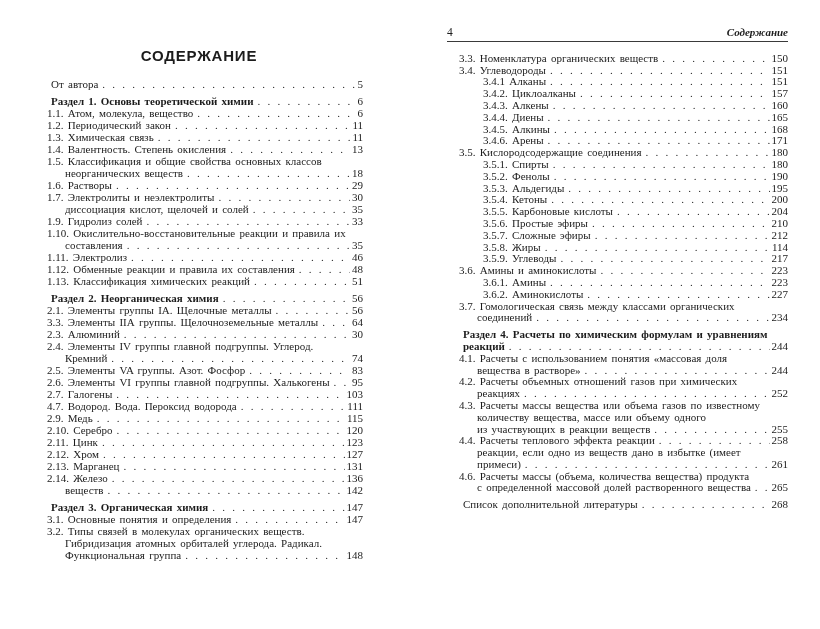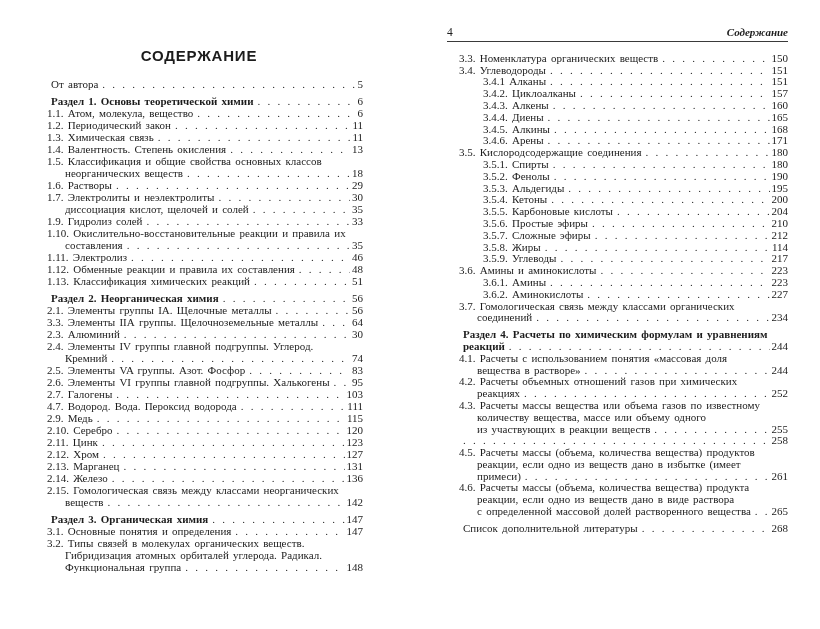--- a/index.html
+++ b/index.html
@@ -271,21 +271,20 @@
           </div>
         </div>
         <div class="entry item">
           <div class="row first">
             <span class="txt">2.14. Железо</span>
             <span class="leader">. . . . . . . . . . . . . . . . . . . . . . . . . . . . . . . . . . . . . . . . . . . . . . . . . . . . . . . . . . . . . . . . . . . . . . . . . . . . . . . . </span>
             <span class="pg">136</span>
           </div>
         </div>
         <div class="entry item">
-          <div class="line first">2.15. Гомологическая связь между классами неорганических</div>
           <div class="row">
             <span class="txt">веществ</span>
             <span class="leader">. . . . . . . . . . . . . . . . . . . . . . . . . . . . . . . . . . . . . . . . . . . . . . . . . . . . . . . . . . . . . . . . . . . . . . . . . . . . . . . . </span>
             <span class="pg">142</span>
           </div>
         </div>
         <div class="entry section gap">
           <div class="row first">
             <span class="txt">Раздел 3. Органическая химия</span>
             <span class="leader">. . . . . . . . . . . . . . . . . . . . . . . . . . . . . . . . . . . . . . . . . . . . . . . . . . . . . . . . . . . . . . . . . . . . . . . . . . . . . . . . </span>
@@ -499,36 +498,35 @@
           <div class="line first">4.3. Расчеты массы вещества или объема газов по известному</div>
           <div class="line">количеству вещества, массе или объему одного</div>
           <div class="row">
             <span class="txt">из участвующих в реакции веществ</span>
             <span class="leader">. . . . . . . . . . . . . . . . . . . . . . . . . . . . . . . . . . . . . . . . . . . . . . . . . . . . . . . . . . . . . . . . . . . . . . . . . . . . . . . . </span>
             <span class="pg">255</span>
           </div>
         </div>
         <div class="entry item">
           <div class="row first">
+            <span class="txt">4.4. Расчеты теплового эффекта реакции</span>
             <span class="leader">. . . . . . . . . . . . . . . . . . . . . . . . . . . . . . . . . . . . . . . . . . . . . . . . . . . . . . . . . . . . . . . . . . . . . . . . . . . . . . . . </span>
             <span class="pg">258</span>
           </div>
         </div>
         <div class="entry item">
-          <div class="line first">4.5. Расчеты массы (объема, количества вещества) продуктов</div>
           <div class="line">реакции, если одно из веществ дано в избытке (имеет</div>
           <div class="row">
             <span class="txt">примеси)</span>
             <span class="leader">. . . . . . . . . . . . . . . . . . . . . . . . . . . . . . . . . . . . . . . . . . . . . . . . . . . . . . . . . . . . . . . . . . . . . . . . . . . . . . . . </span>
             <span class="pg">261</span>
           </div>
         </div>
         <div class="entry item">
           <div class="line first">4.6. Расчеты массы (объема, количества вещества) продукта</div>
-          <div class="line">реакции, если одно из веществ дано в виде раствора</div>
           <div class="row">
             <span class="txt">с определенной массовой долей растворенного вещества</span>
             <span class="leader">. . . . . . . . . . . . . . . . . . . . . . . . . . . . . . . . . . . . . . . . . . . . . . . . . . . . . . . . . . . . . . . . . . . . . . . . . . . . . . . . </span>
             <span class="pg">265</span>
           </div>
         </div>
         <div class="entry plain gap">
           <div class="row first">
             <span class="txt">Список дополнительной литературы</span>
             <span class="leader">. . . . . . . . . . . . . . . . . . . . . . . . . . . . . . . . . . . . . . . . . . . . . . . . . . . . . . . . . . . . . . . . . . . . . . . . . . . . . . . . </span>

